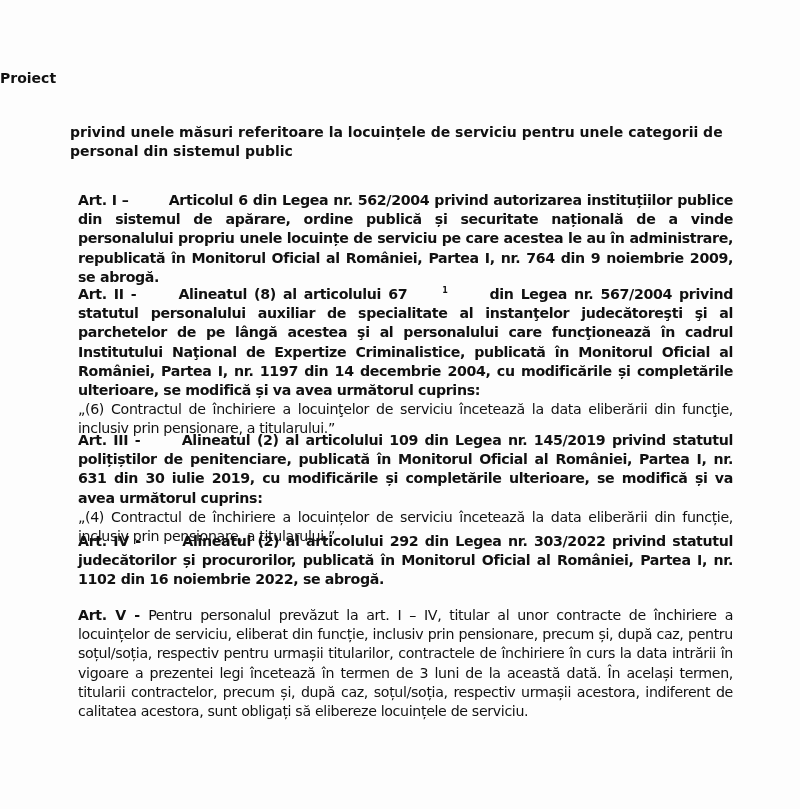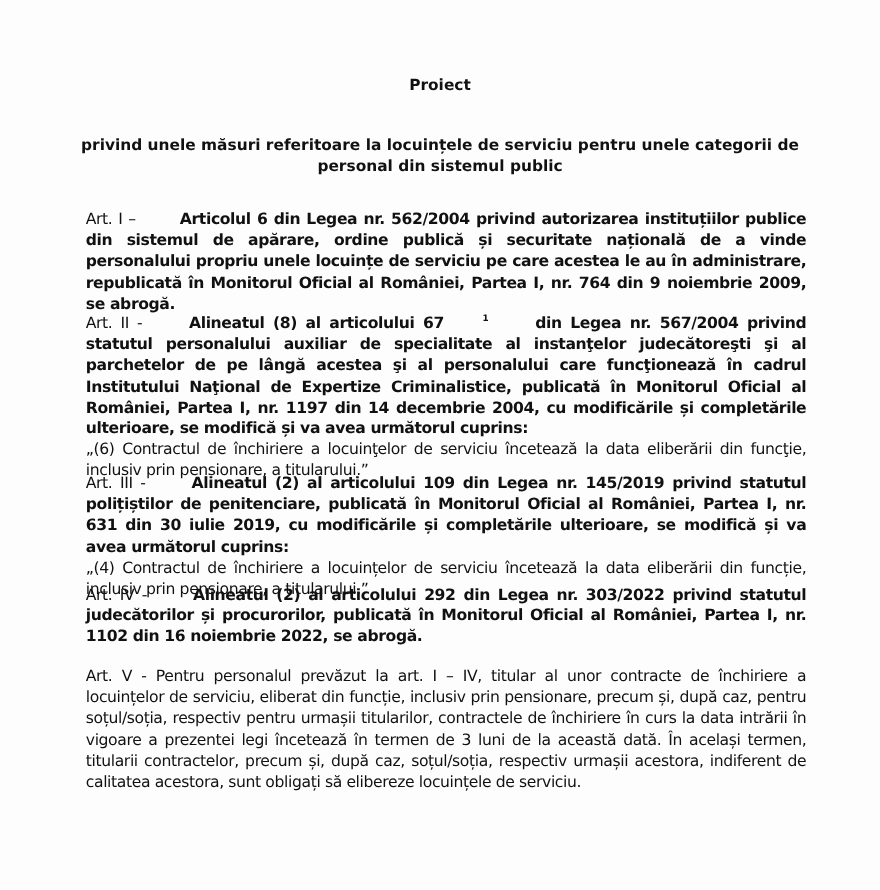--- a/index.html
+++ b/index.html
@@ -3,29 +3,29 @@
   <meta charset="utf-8">
   <style>
     html, body { margin: 0; padding: 0; background: #ffffff; }
     body { width: 800px; height: 809px; overflow: hidden; position: relative; }
     .page {
       position: absolute; left: 0; top: 0; width: 800px; height: 809px;
       background: #fdfdfd;
       font-family: "DejaVu Sans", sans-serif;
       color: #111111;
     }
-    .title-block { position: absolute; left: 0; width: 800px; text-align: center; font-weight: bold; font-size: 14px; line-height: 19px; }
+    .title-block { position: absolute; left: 0; width: 800px; text-align: left; font-weight: bold; font-size: 14px; line-height: 19px; }
     .proiect { top: 69px; }
     .lege-block { top: 107px; }
     .article {
       position: absolute; left: 78px; width: 655px;
       font-size: 14.2px; line-height: 19.2px; text-align: justify;
       letter-spacing: -0.35px;
     }
-    .article .head { font-weight: normal; }
+    .article .head { font-weight: bold; }
     .article .body-bold { font-weight: bold; margin-left: 35px; }
     .article .quote { font-weight: normal; display: block; text-align: justify; }
     .sup { font-size: 8px; vertical-align: super; line-height: 0; }
     #art1 { top: 191px; }
     #art2 { top: 285px; }
     #art3 { top: 431px; }
     #art4 { top: 532px; }
     #art5 { top: 606px; }
   </style>
 </head>

